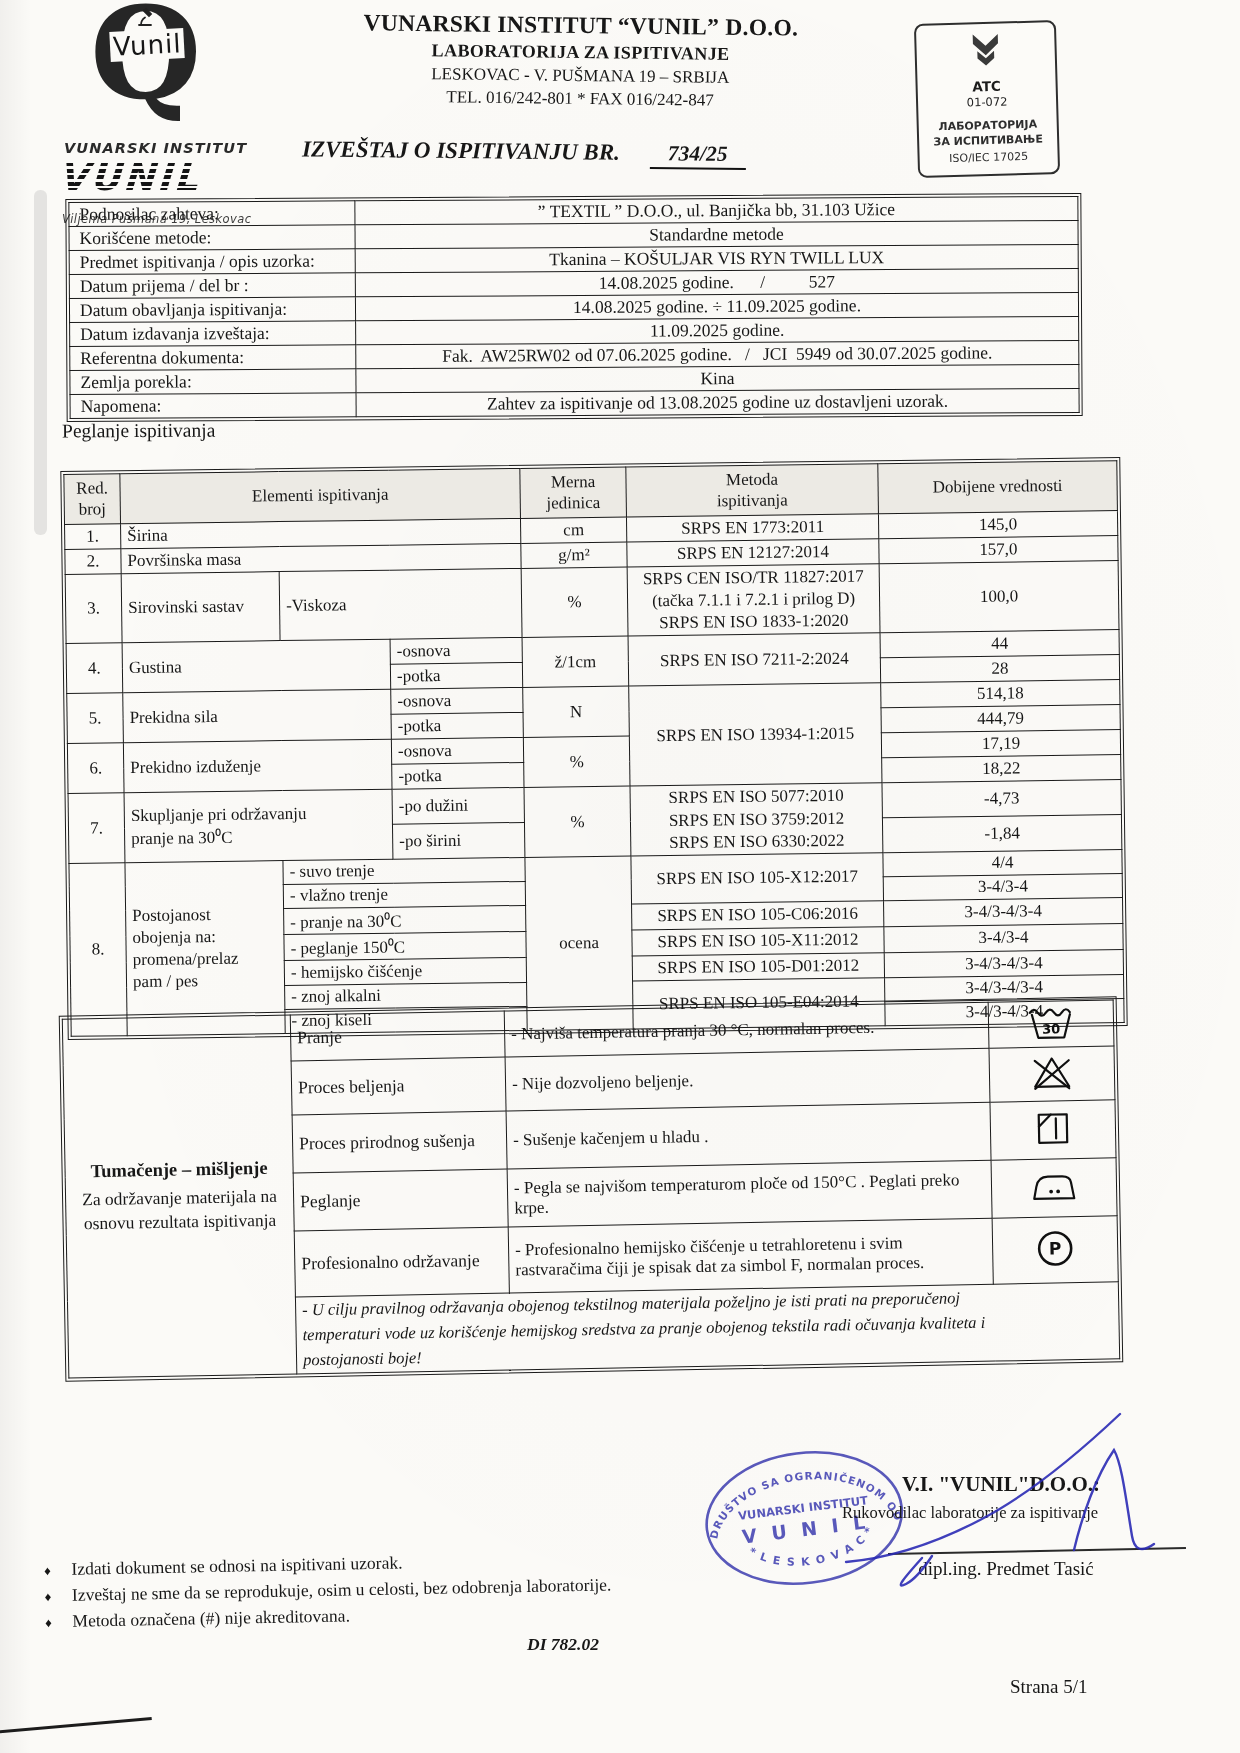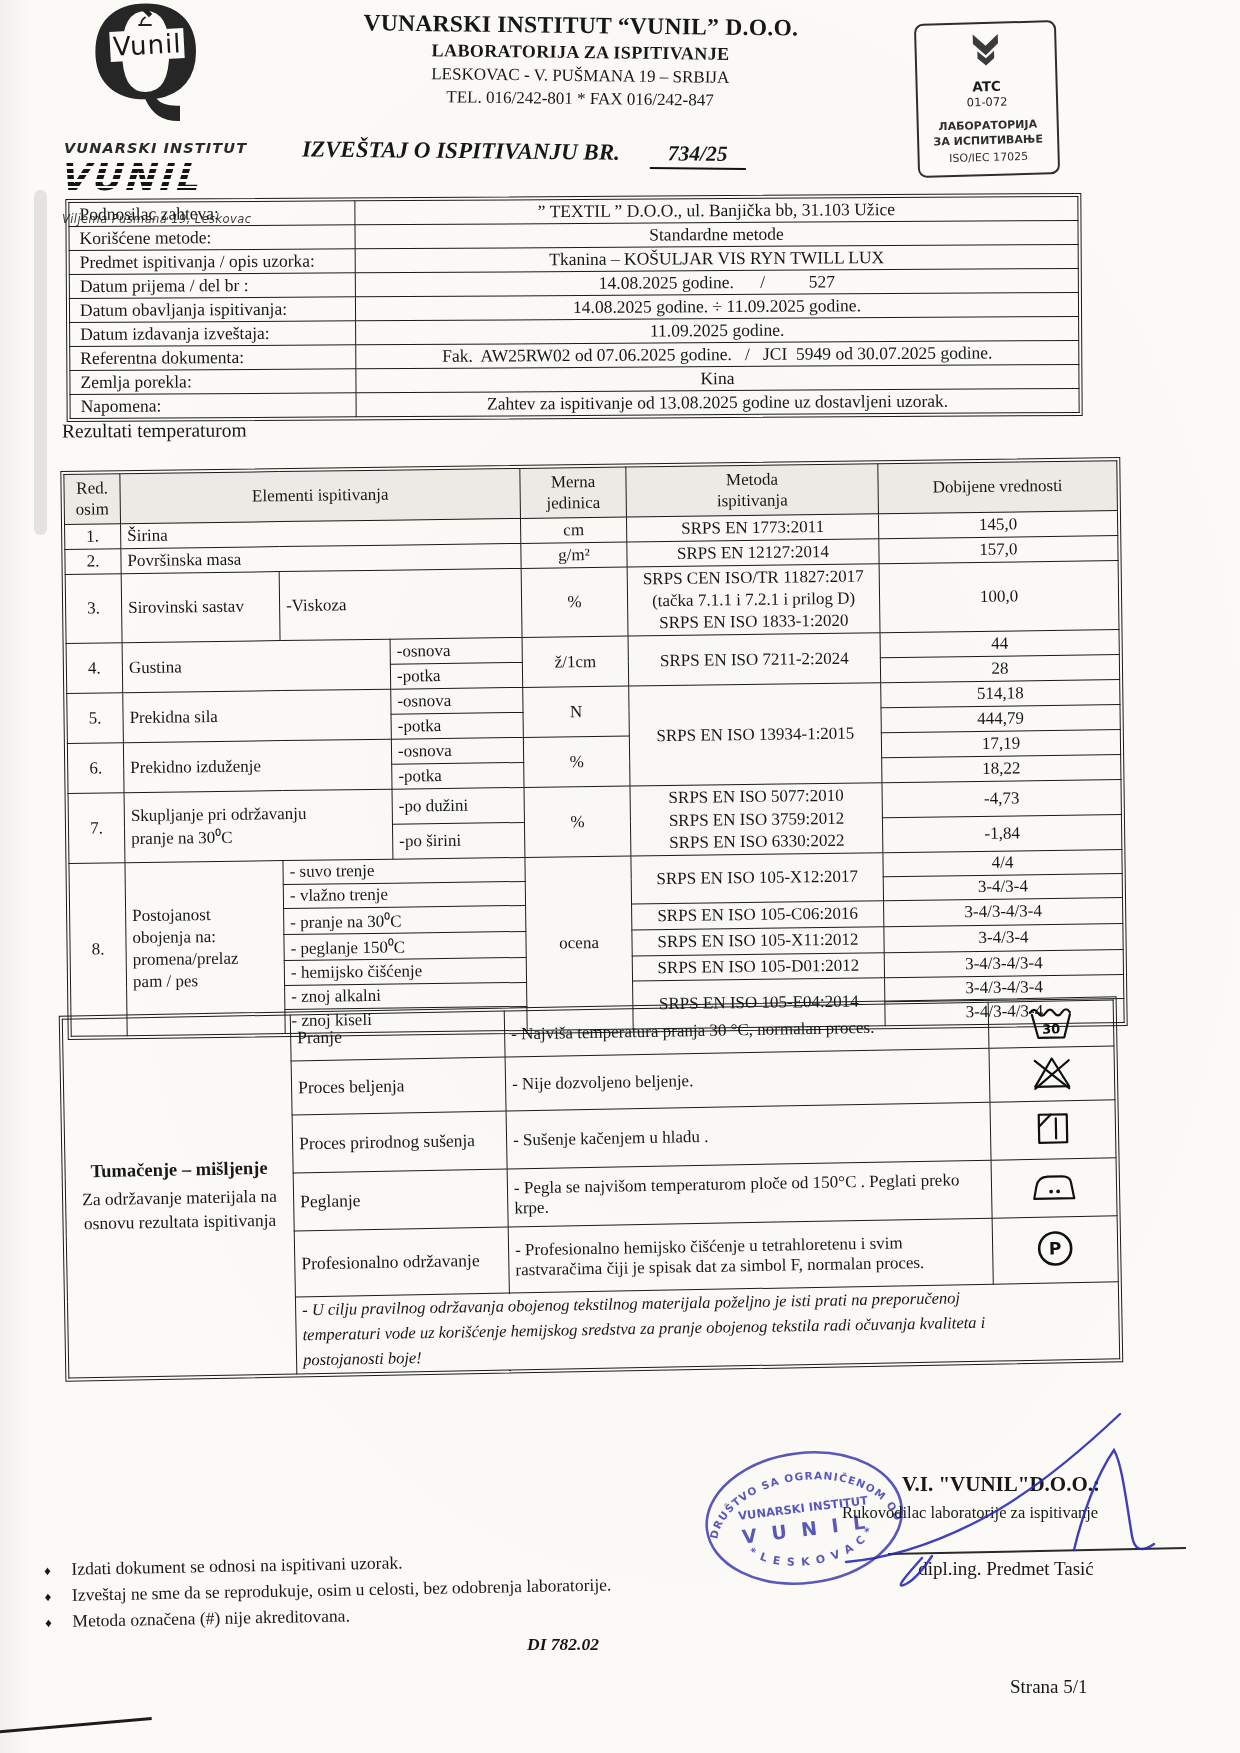--- a/index.html
+++ b/index.html
@@ -202,37 +202,37 @@
             <td class="val">Kina</td>
           </tr>
       <tr>
             <td class="lab">Napomena:</td>
             <td class="val">Zahtev za ispitivanje od 13.08.2025 godine uz dostavljeni uzorak.</td>
           </tr>
     </tbody>
       </table>
   </div>
 
-  <div class="abs results-h">Rezultati temperaturom</div>
+  <div class="abs results-h">Peglanje ispitivanja</div>
 
   <div class="abs dbl results-wrap">
     <table class="results">
       <colgroup>
         <col style="width:56px">
           <col style="width:158px">
           <col style="width:110px">
           <col style="width:132px">
         <col style="width:106px">
           <col style="width:252px">
           <col>
       </colgroup>
       <tbody>
           <tr class="hd">
         <td class="pre">Red.
-osim</td>
+broj</td>
         <td colspan="3">Elementi ispitivanja</td>
         <td class="pre">Merna
 jedinica</td>
         <td class="pre">Metoda
 ispitivanja</td>
         <td>Dobijene vrednosti</td>
       </tr>
       <tr>
         <td class="num">1.</td>
         <td colspan="3" class="el">Širina</td>

